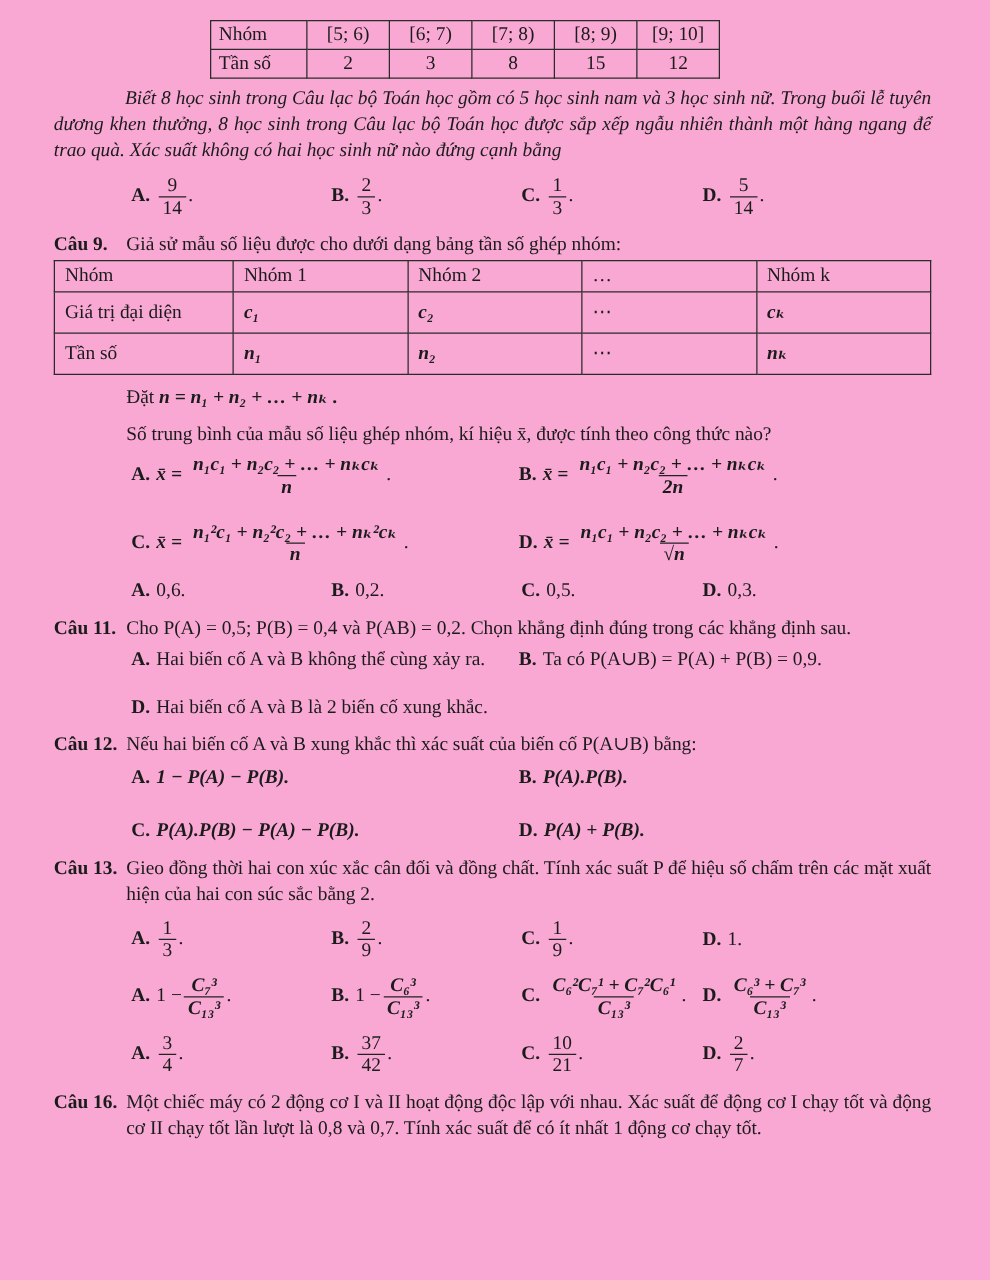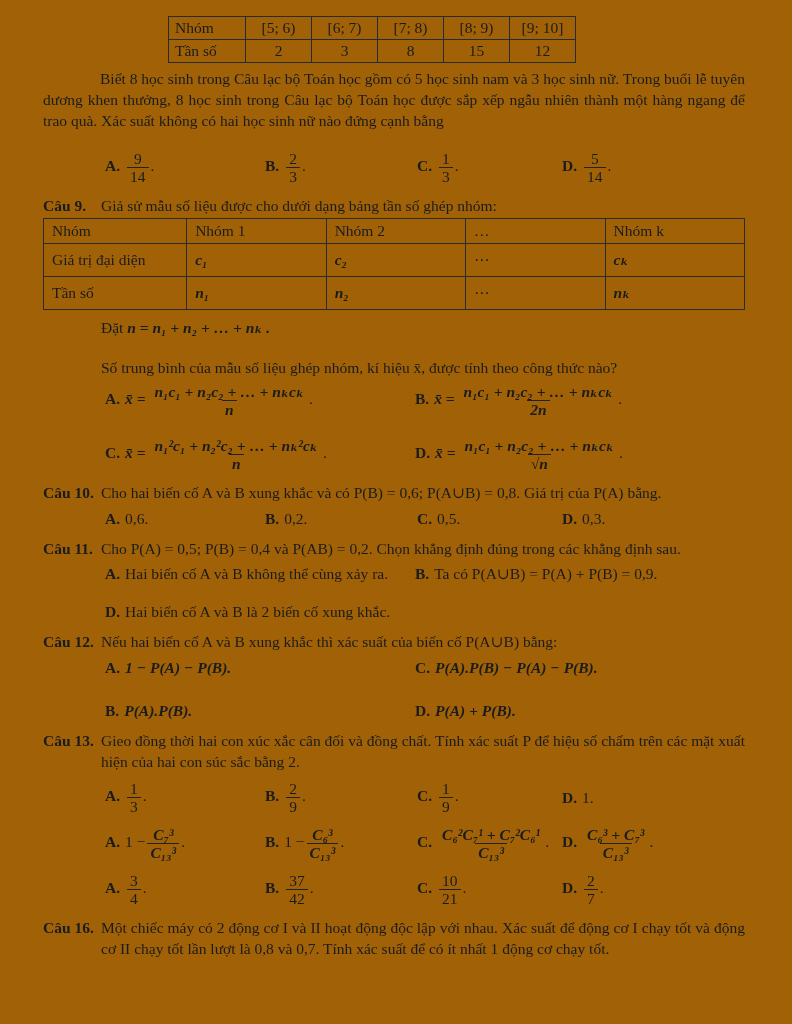--- a/index.html
+++ b/index.html
@@ -1,43 +1,43 @@
 <!DOCTYPE html>
 <html><head>
 <meta charset="utf-8">
 <style>
   html,body{margin:0;padding:0;background:#ffffff;}
   .page{
     position:relative;
     width:792px;height:1024px;
     box-sizing:border-box;
     padding:16px 47px 0 43px;
-    background:#a16207;
+    background:#f9a8d4;
     color:#1b1b1b;
     font-family:"Liberation Serif","DejaVu Serif","DejaVu Sans",serif;
     font-size:15.5px;
     line-height:21px;
     overflow:hidden;
   }
   table{border-collapse:collapse;}
   td{border:1.4px solid #2b2b2b;padding:1px 6px;line-height:20px;}
   .freq-table{margin:0 0 5px 125px;width:408px;table-layout:fixed;}
   .freq-table td{text-align:center;}
   .freq-table td.rowhead{text-align:left;width:64px;}
   .group-table{width:100%;table-layout:fixed;margin:2px 0 7px 0;}
   .group-table td{text-align:left;padding:2px 8px;}
   .group-table td.c0{width:18%;}
   .group-table .datarow td{padding:6px 8px;}
-  .para{ text-align:justify; text-indent:57px; margin:0 0 18px 0;}
+  .para{ text-align:justify; text-indent:57px; margin:0 0 8px 0;font-style:italic;}
   .q{margin-top:9px;}
   .qhead{display:flex;}
   .qlabel{flex:0 0 58px;font-weight:bold;}
   .qtext{flex:1;text-align:justify;}
   .indent{padding-left:58px;}
-  .note{margin:3px 0 19px 0;}
+  .note{margin:3px 0 9px 0;}
   .opts{padding-left:62px;display:grid;align-items:center;}
   .cols4{grid-template-columns:160px 152px 145px 1fr;margin-top:5px;}
   .cols2{grid-template-columns:310px 1fr;margin-top:5px;row-gap:22px;}
   .gap-lg{row-gap:17px;margin-top:4px;}
   .opt{white-space:nowrap;}
   .olab{font-weight:bold;margin-right:5px;}
   .mi{font-style:italic;font-weight:bold;}
   .frac{display:inline-flex;flex-direction:column;align-items:center;
         vertical-align:middle;line-height:17px;margin:1px 2px;text-align:center;}
   .frac .den{border-top:1.2px solid #222;padding:0 3px;}
@@ -136,24 +136,20 @@
             <span class="den">n</span>
           </span><span>.</span></span>
       <span class="opt"><b class="olab">D.</b><span class="mi">x̄ =</span> <span class="frac mi">
             <span class="num">n₁c₁ + n₂c₂ + … + nₖcₖ</span>
             <span class="den">√n</span>
           </span><span>.</span></span>
     </div>
   </div>
 
   <div class="q">
-    <div class="qhead">
-      <span class="qlabel">Câu 10.</span>
-      <span class="qtext">Cho hai biến cố A và B xung khắc và có P(B) = 0,6; P(A∪B) = 0,8. Giá trị của P(A) bằng.</span>
-    </div>
     <div class="opts cols4">
       <span class="opt"><b class="olab">A.</b><span>0,6.</span></span>
       <span class="opt"><b class="olab">B.</b><span>0,2.</span></span>
       <span class="opt"><b class="olab">C.</b><span>0,5.</span></span>
       <span class="opt"><b class="olab">D.</b><span>0,3.</span></span>
     </div>
   </div>
 
   <div class="q">
     <div class="qhead">
@@ -167,22 +163,22 @@
     </div>
   </div>
 
   <div class="q">
     <div class="qhead">
       <span class="qlabel">Câu 12.</span>
       <span class="qtext">Nếu hai biến cố A và B xung khắc thì xác suất của biến cố P(A∪B) bằng:</span>
     </div>
     <div class="opts cols2">
       <span class="opt"><b class="olab">A.</b><span class="mi">1 − P(A) − P(B).</span></span>
+      <span class="opt"><b class="olab">B.</b><span class="mi">P(A).P(B).</span></span>
       <span class="opt"><b class="olab">C.</b><span class="mi">P(A).P(B) − P(A) − P(B).</span></span>
-      <span class="opt"><b class="olab">B.</b><span class="mi">P(A).P(B).</span></span>
       <span class="opt"><b class="olab">D.</b><span class="mi">P(A) + P(B).</span></span>
     </div>
   </div>
 
   <div class="q">
     <div class="qhead">
       <span class="qlabel">Câu 13.</span>
       <span class="qtext">Gieo đồng thời hai con xúc xắc cân đối và đồng chất. Tính xác suất P để hiệu số chấm trên các mặt xuất hiện của hai con súc sắc bằng 2.</span>
     </div>
     <div class="opts cols4 fr-opts">

